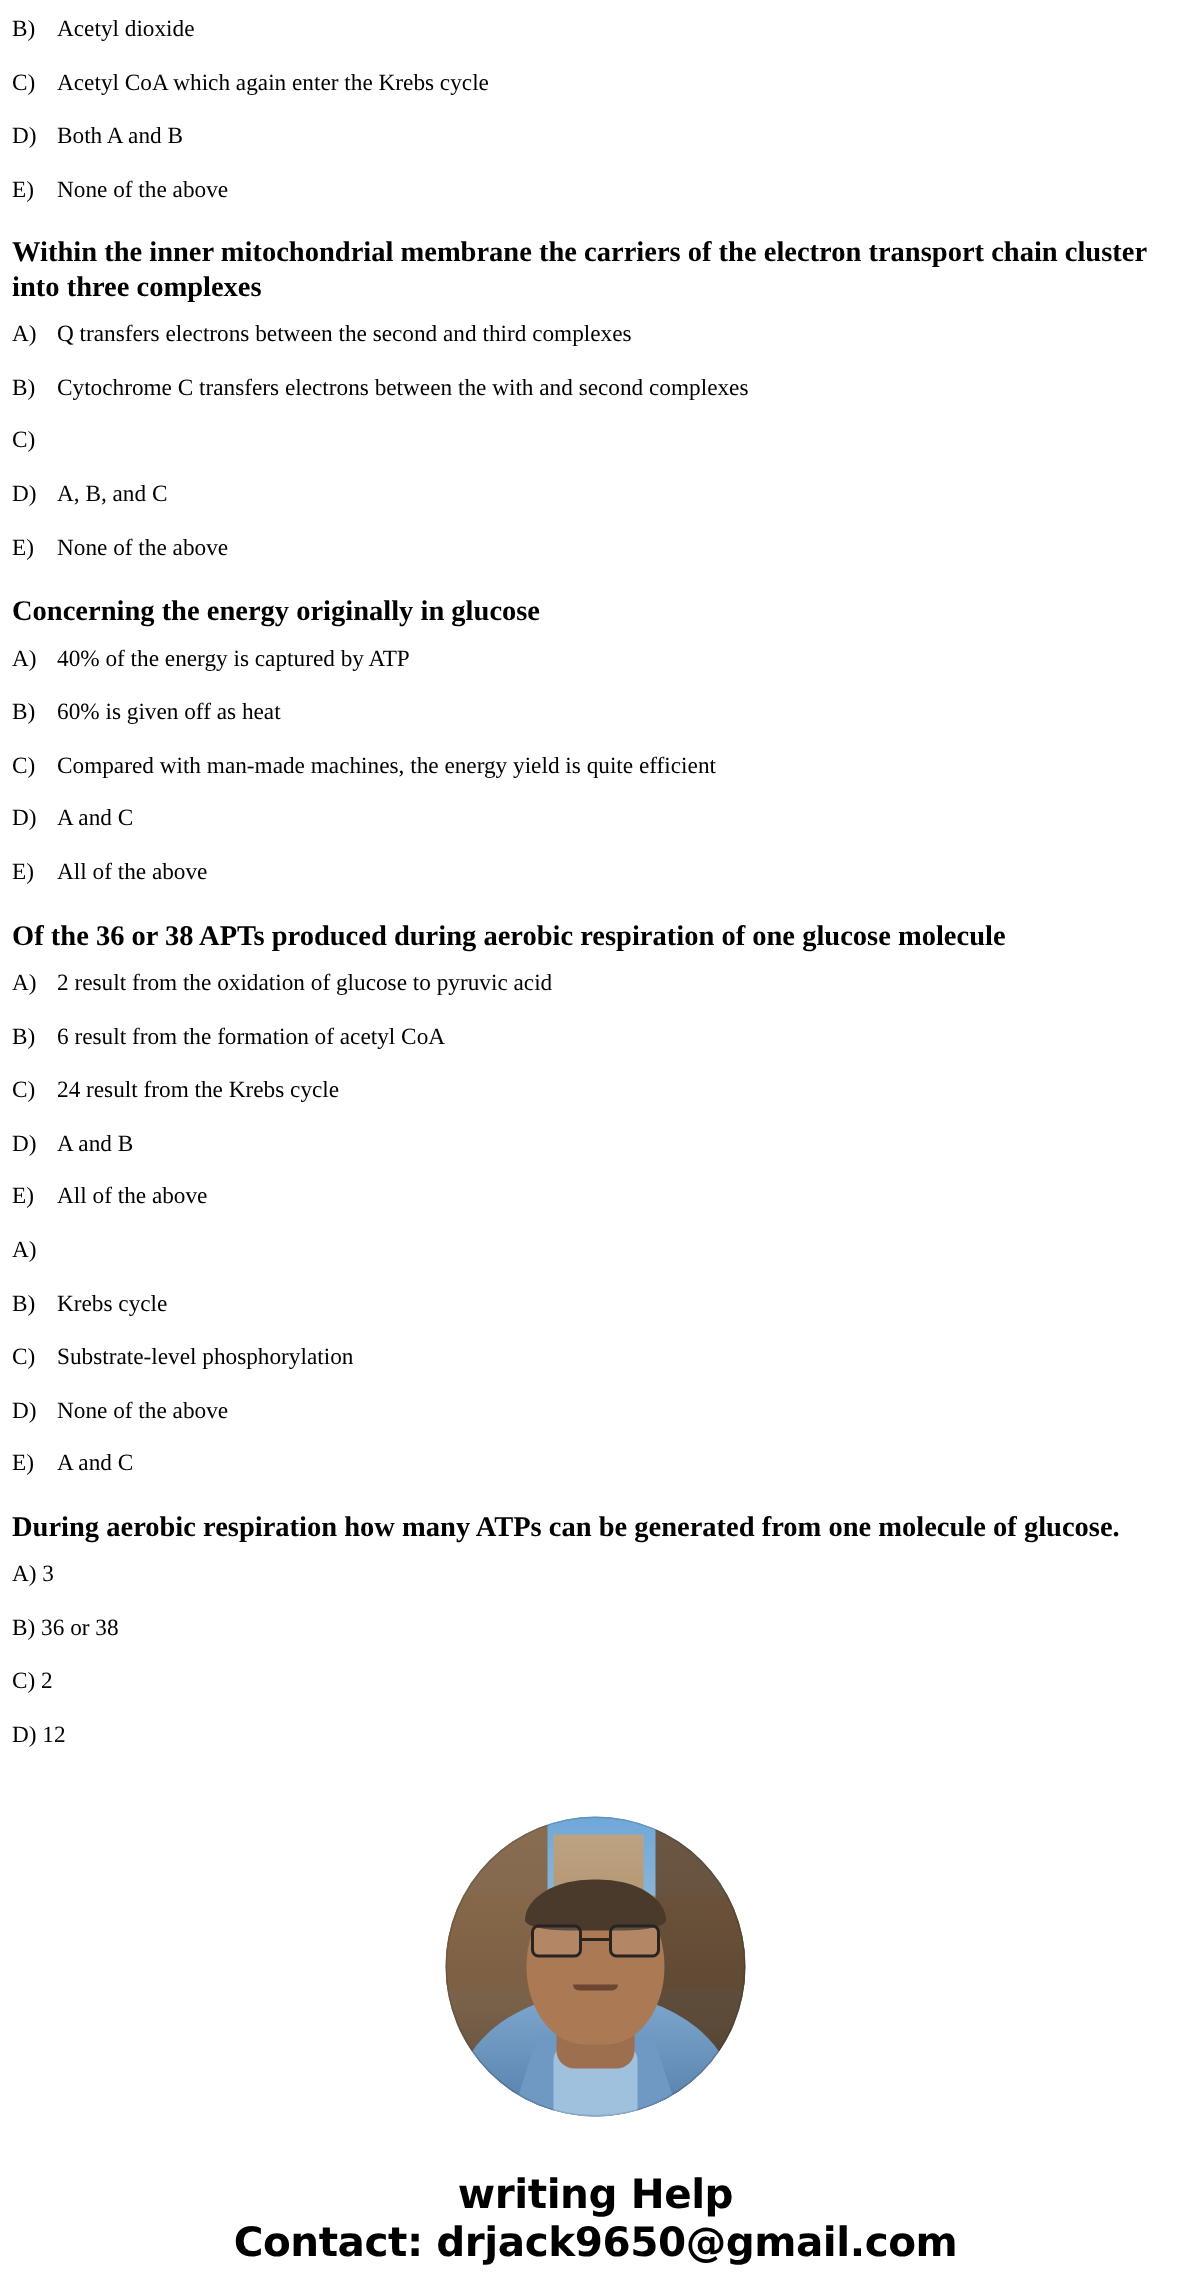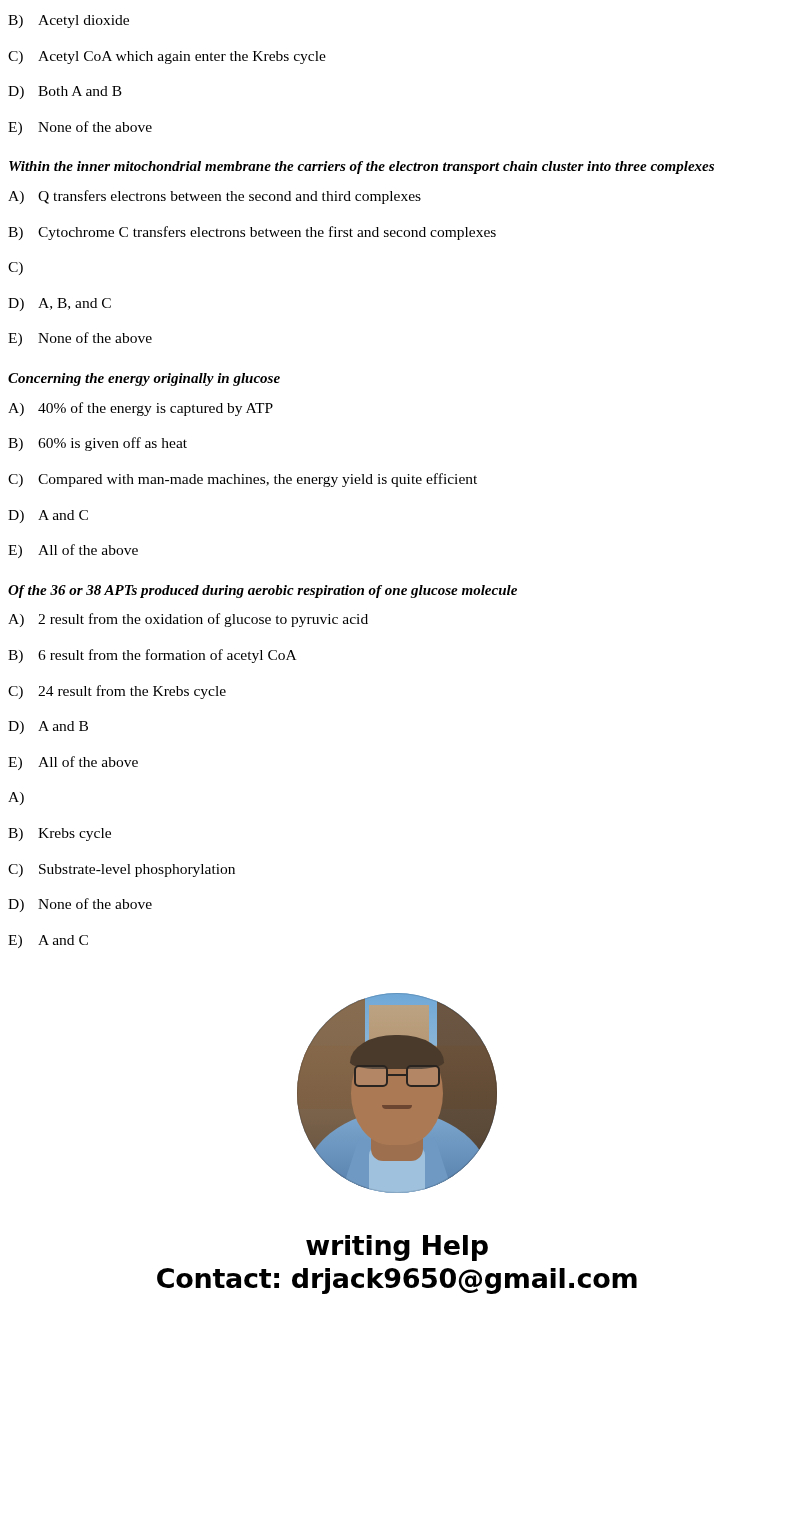--- a/index.html
+++ b/index.html
@@ -14,25 +14,24 @@
     color: #000000;
     position: relative;
   }
   .page {
     width: 794px;
     box-sizing: border-box;
     padding: 0 8px;
   }
   .q-stem {
     font-weight: bold;
-    font-size: 15px;
+    font-size: 19px;
     line-height: 1.18;
     margin: 0;
     padding: 14px 0 2px 0;
-    font-style: italic;
   }
   .opt {
     font-size: 15.5px;
     line-height: 1.2;
     margin: 0;
     padding: 9px 0 8px 0;
     display: flex;
     align-items: baseline;
   }
   .opt .lbl {
@@ -243,21 +242,21 @@
   </div>
 
   <div>
     <p class="q-stem">Within the inner mitochondrial membrane the carriers of the electron transport chain cluster into three complexes</p>
     <div class="opt">
       <span class="lbl">A)</span>
       <span class="txt">Q transfers electrons between the second and third complexes</span>
     </div>
     <div class="opt">
       <span class="lbl">B)</span>
-      <span class="txt">Cytochrome C transfers electrons between the first and second complexes</span>
+      <span class="txt">Cytochrome C transfers electrons between the with and second complexes</span>
     </div>
     <div class="opt">
       <span class="lbl">C)</span>
     </div>
     <div class="opt">
       <span class="lbl">D)</span>
       <span class="txt">A, B, and C</span>
     </div>
     <div class="opt">
       <span class="lbl">E)</span>
@@ -328,20 +327,27 @@
     <div class="opt">
       <span class="lbl">D)</span>
       <span class="txt">None of the above</span>
     </div>
     <div class="opt">
       <span class="lbl">E)</span>
       <span class="txt">A and C</span>
     </div>
   </div>
 
+  <div>
+    <p class="q-stem">During aerobic respiration how many ATPs can be generated from one molecule of glucose.</p>
+    <p class="opt-plain">A) 3</p>
+    <p class="opt-plain">B) 36 or 38</p>
+    <p class="opt-plain">C) 2</p>
+    <p class="opt-plain">D) 12</p>
+  </div>
 
   <div class="photo-wrap">
     <div class="avatar">
       <div class="bg-sky"></div>
       <div class="wall-left"></div>
       <div class="wall-right"></div>
       <div class="door"></div>
       <div class="shoulders"></div>
       <div class="collar-l"></div>
       <div class="collar-r"></div>

